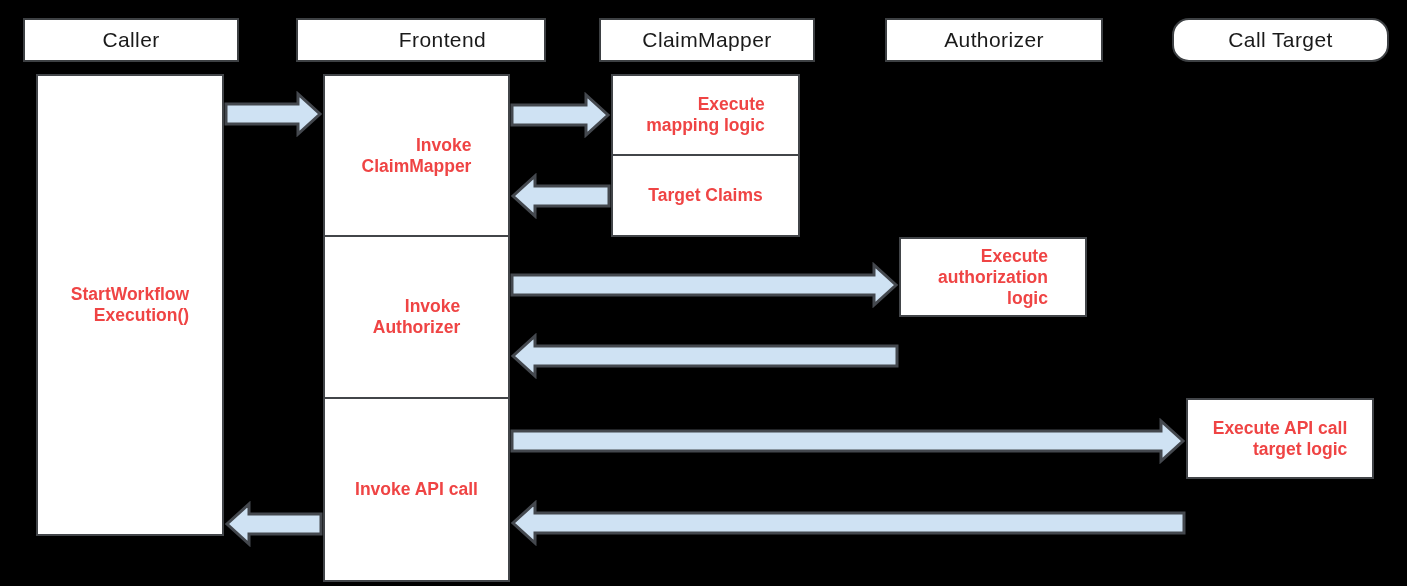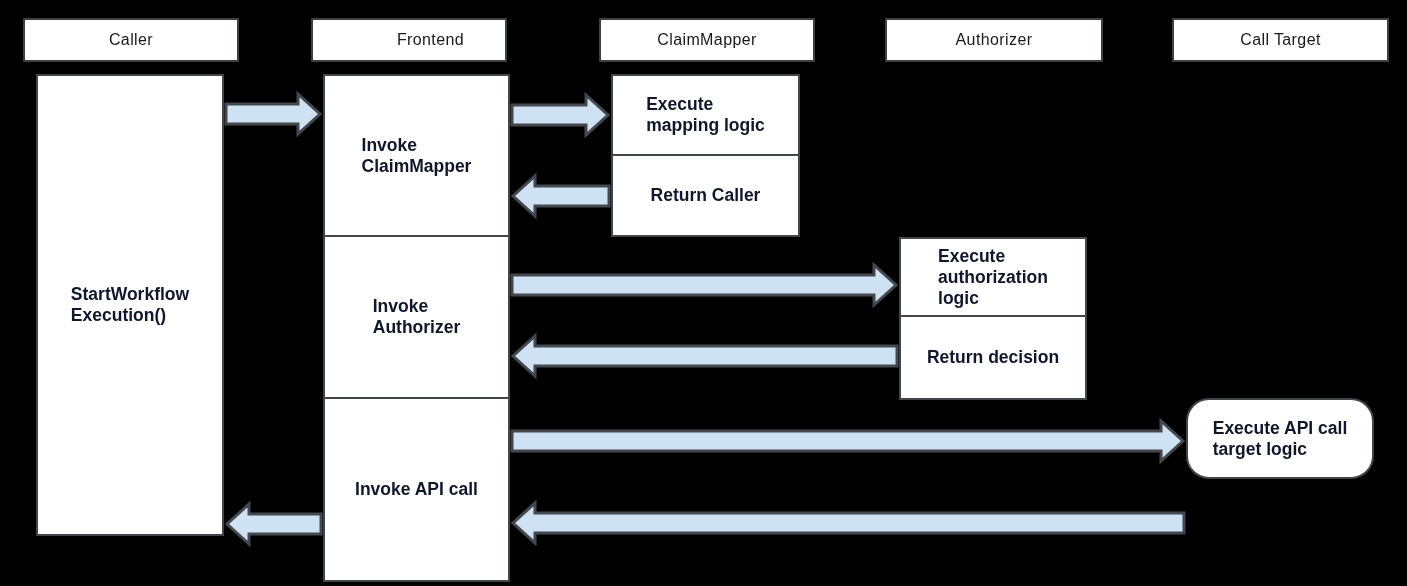--- a/index.html
+++ b/index.html
@@ -26,39 +26,39 @@
   .actor-header {
     position: absolute;
     top: 18px;
     height: 44px;
     box-sizing: border-box;
     background: var(--box-fill);
     border: 2px solid var(--header-border);
     display: flex;
     align-items: center;
     justify-content: center;
-    font-size: 16px;
+    font-size: 21px;
     font-weight: 400;
     letter-spacing: 0.4px;
     color: var(--text);
   }
   .task-box {
     position: absolute;
     box-sizing: border-box;
     background: var(--box-fill);
     border: 2px solid var(--box-border);
     display: flex;
     align-items: center;
     justify-content: center;
-    text-align: left;
+    text-align: right;
     font-size: 17.5px;
     font-weight: 700;
     line-height: 21px;
     white-space: pre-line;
-    color: #0f172a;
+    color: #ef4444;
   }
   .arrow {
     position: absolute;
     height: 46px;
     display: block;
   }
   .arrow polygon {
     fill: var(--arrow-fill);
     stroke: var(--arrow-stroke);
     stroke-width: 3;
@@ -66,52 +66,51 @@
   }
 </style>
 </head>
 <body>
 
 <div class="stage">
 
   <div class="actor-header" style="left:23px;width:216px;">
     <span>Caller</span>
   </div>
-  <div class="actor-header" style="left:311px;width:196px;padding-left:43px;">
+  <div class="actor-header" style="left:296px;width:250px;padding-left:43px;">
     <span>Frontend</span>
   </div>
   <div class="actor-header" style="left:599px;width:216px;">
     <span>ClaimMapper</span>
   </div>
   <div class="actor-header" style="left:885px;width:218px;">
     <span>Authorizer</span>
   </div>
-  <div class="actor-header" style="left:1172px;width:217px;">
+  <div class="actor-header" style="left:1172px;width:217px;border-radius:17px;">
     <span>Call Target</span>
   </div>
 
   <div class="task-box" style="left:36px;top:74px;width:188px;height:462px;">StartWorkflow
 Execution()</div>
 
   <div class="task-box" style="left:323px;top:74px;width:187px;height:163px;">Invoke
 ClaimMapper</div>
   <div class="task-box" style="left:323px;top:235px;width:187px;height:164px;">Invoke
 Authorizer</div>
   <div class="task-box" style="left:323px;top:397px;width:187px;height:185px;">Invoke API call</div>
 
   <div class="task-box" style="left:611px;top:74px;width:189px;height:82px;">Execute
 mapping logic</div>
-  <div class="task-box" style="left:611px;top:154px;width:189px;height:83px;">Return Caller</div>
+  <div class="task-box" style="left:611px;top:154px;width:189px;height:83px;">Target Claims</div>
 
   <div class="task-box" style="left:899px;top:237px;width:188px;height:80px;">Execute
 authorization
 logic</div>
-  <div class="task-box" style="left:899px;top:315px;width:188px;height:85px;">Return decision</div>
 
-  <div class="task-box" style="left:1186px;top:398px;width:188px;height:81px;border-radius:23px;">Execute API call
+  <div class="task-box" style="left:1186px;top:398px;width:188px;height:81px;">Execute API call
 target logic</div>
 
   <svg class="arrow" style="left:224px;top:91px;" width="99" height="46" viewBox="0 0 99 46">
     <polygon points="2,13 74,13 74,3 96,23 74,43 74,33 2,33"></polygon>
   </svg>
 
   <svg class="arrow" style="left:510px;top:92px;" width="101" height="46" viewBox="0 0 101 46">
     <polygon points="2,13 76,13 76,3 98,23 76,43 76,33 2,33"></polygon>
   </svg>
 

